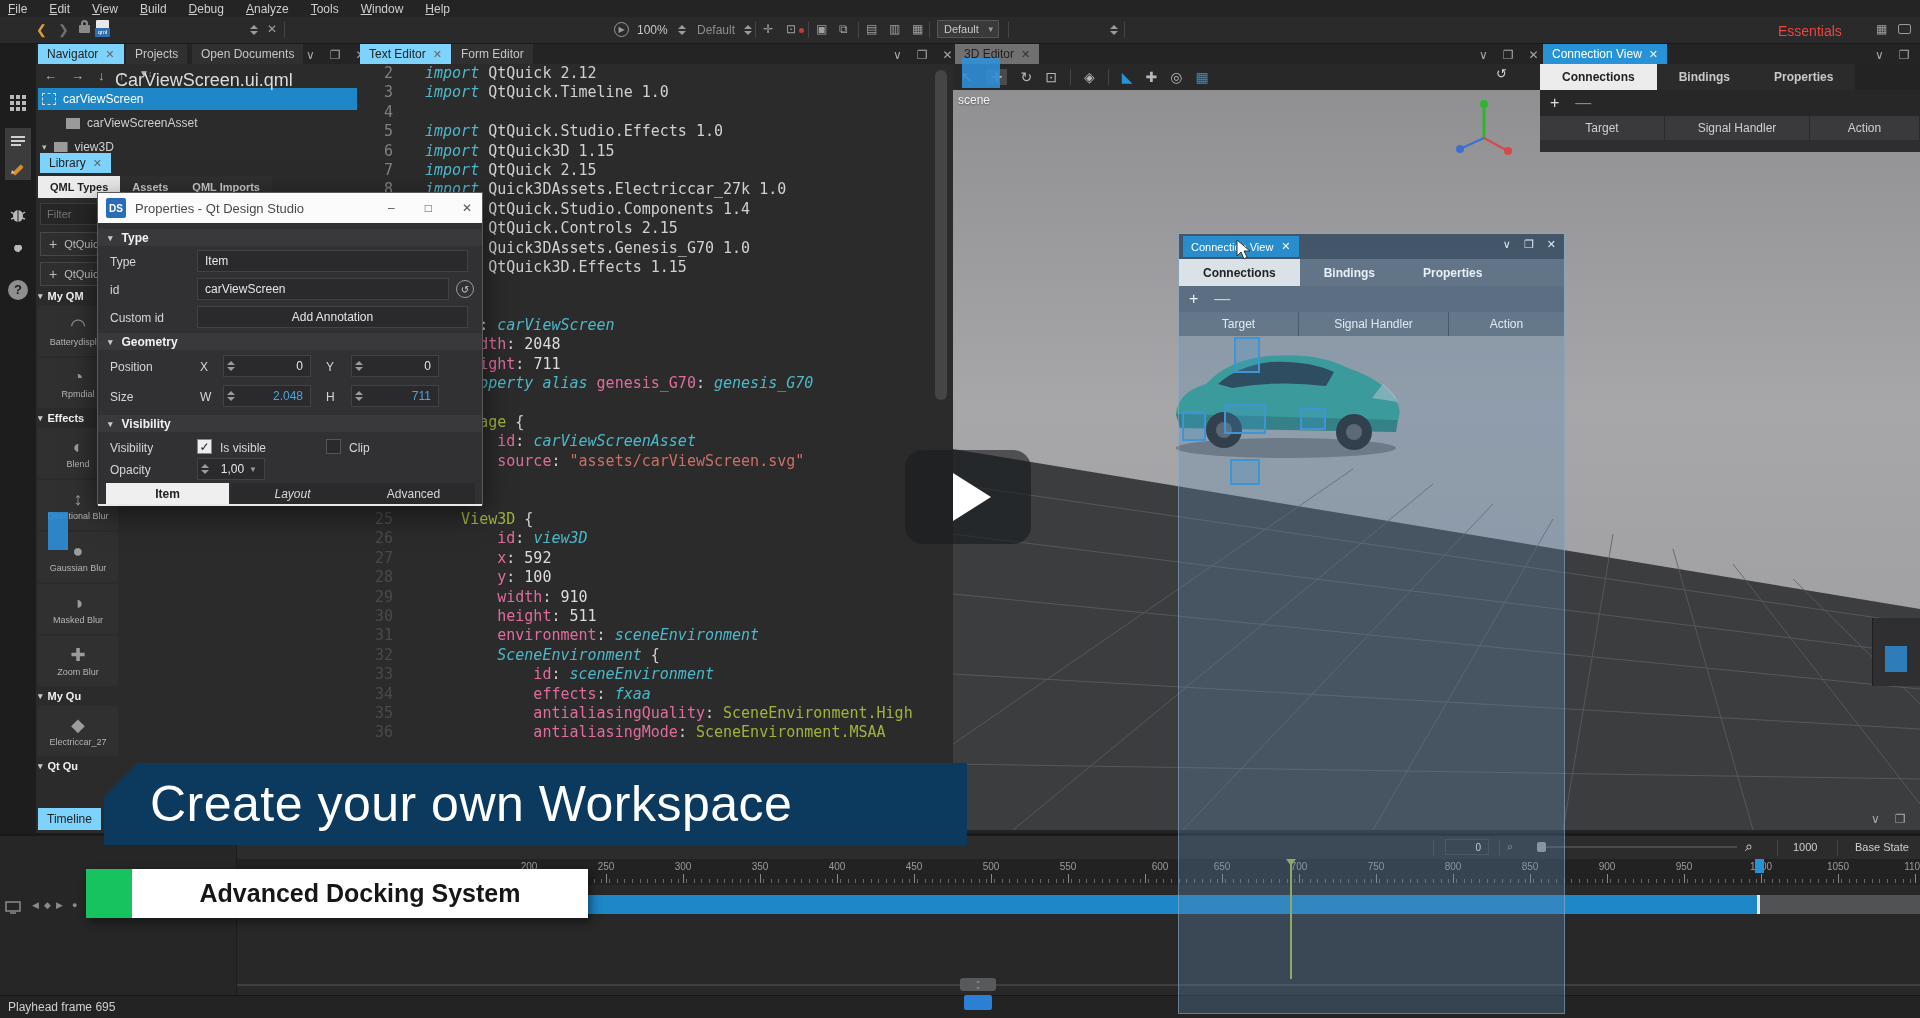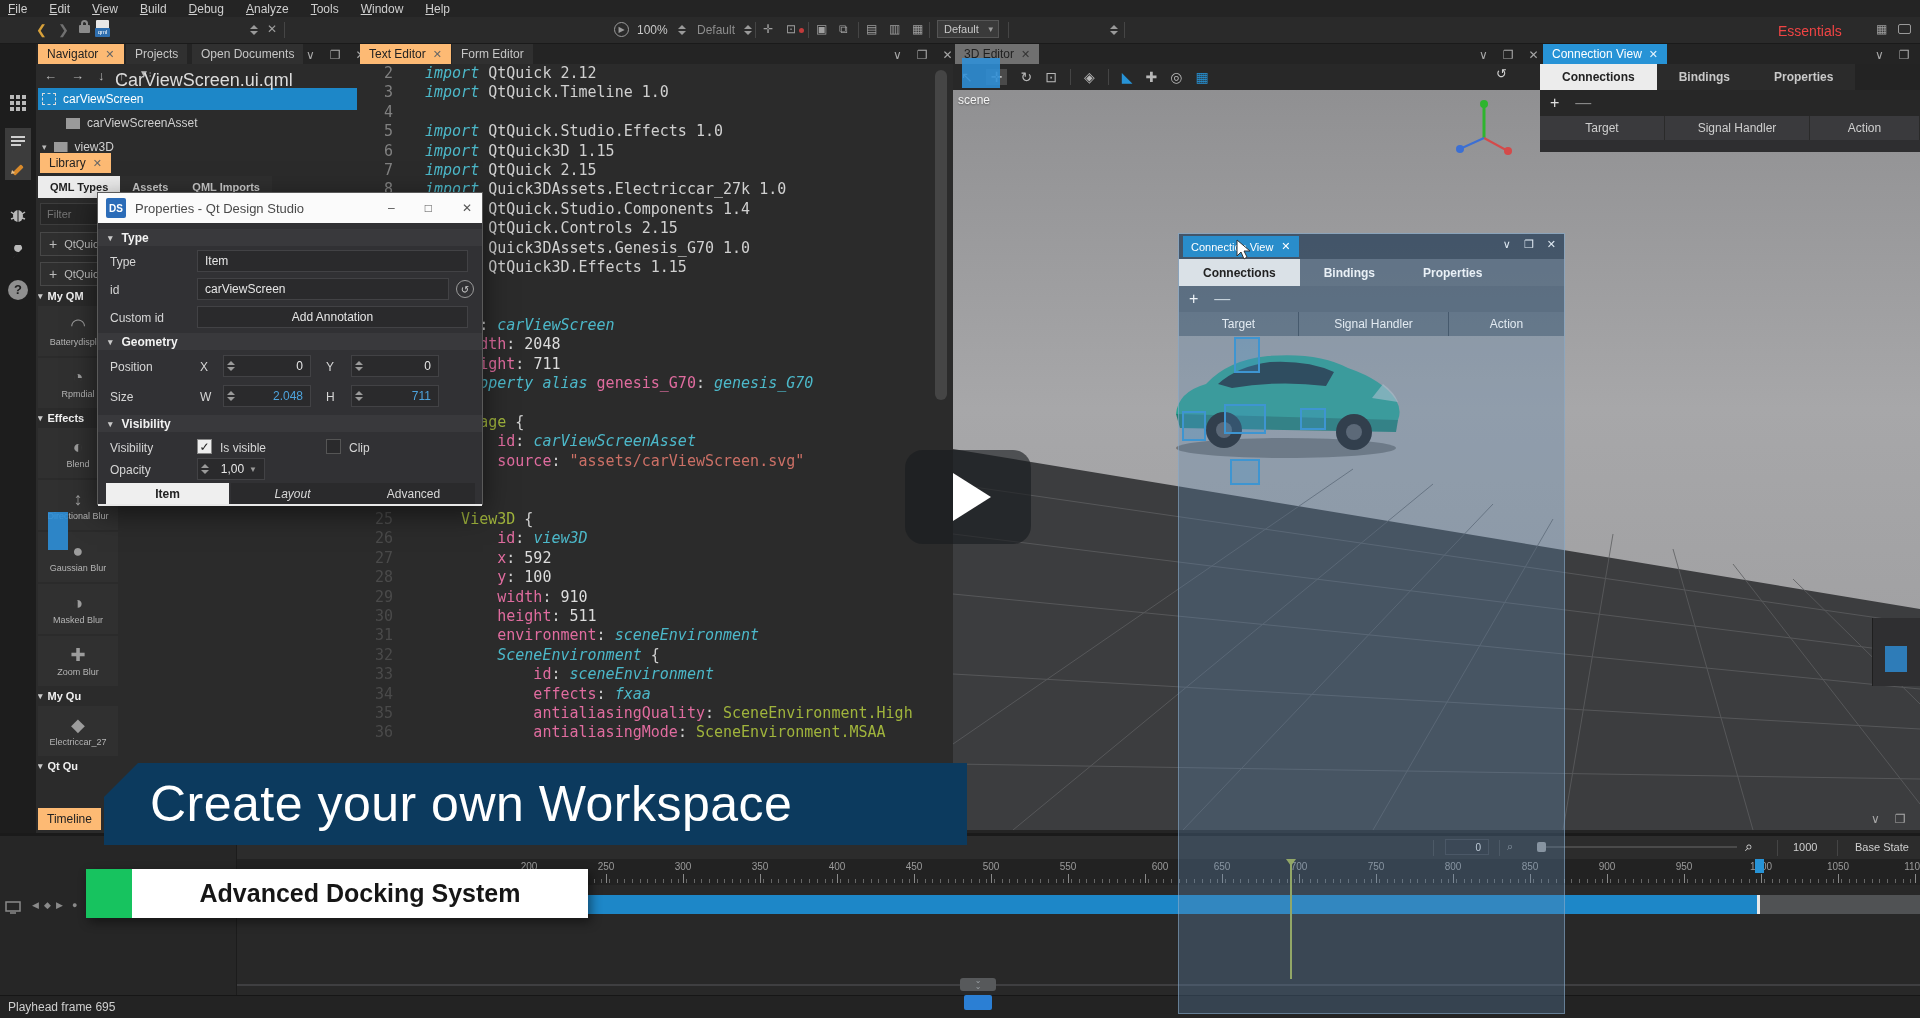--- a/index.html
+++ b/index.html
@@ -15,21 +15,21 @@
   .vdiv { width:1px; height:16px; background:#454545; }
   .spin { display:inline-flex; flex-direction:column; gap:2px; }
   .spin i { width:0; height:0; border-left:4px solid transparent; border-right:4px solid transparent; }
   .spin i.up { border-bottom:4px solid #9a9a9a; }
   .spin i.dn { border-top:4px solid #9a9a9a; }
   .ddbox { background:#3a3a3a; border:1px solid #555; color:#c8c8c8; font-size:11px; padding:1px 6px; display:flex; gap:8px; align-items:center; }
 
   
   .tabstrip-bg { background:#242424; }
   .tab { position:absolute; top:44px; height:20px; display:flex; align-items:center; gap:7px; padding:0 9px; font-size:12px; color:#c6c6c6; background:#303030; }
-  .tab.active { background:#fdba74; color:#222; }
+  .tab.active { background:#7dd3fc; color:#222; }
   .tab .x { font-size:11px; color:#666; }
   .tab.blue { background:#2793d6; color:#fff; }
   .tab.blue .x { color:#e8f4fd; }
   .corner-icons { position:absolute; display:flex; gap:15px; color:#a8a8a8; font-size:12px; }
 
   
   #leftrail { left:0; top:44px; width:36px; height:974px; background:#1d1d1d; z-index:6; }
   .rail-ic { position:absolute; left:5px; width:26px; height:26px; display:flex; align-items:center; justify-content:center; }
   .rail-ic.hl { background:#3c3c3c; }
 

